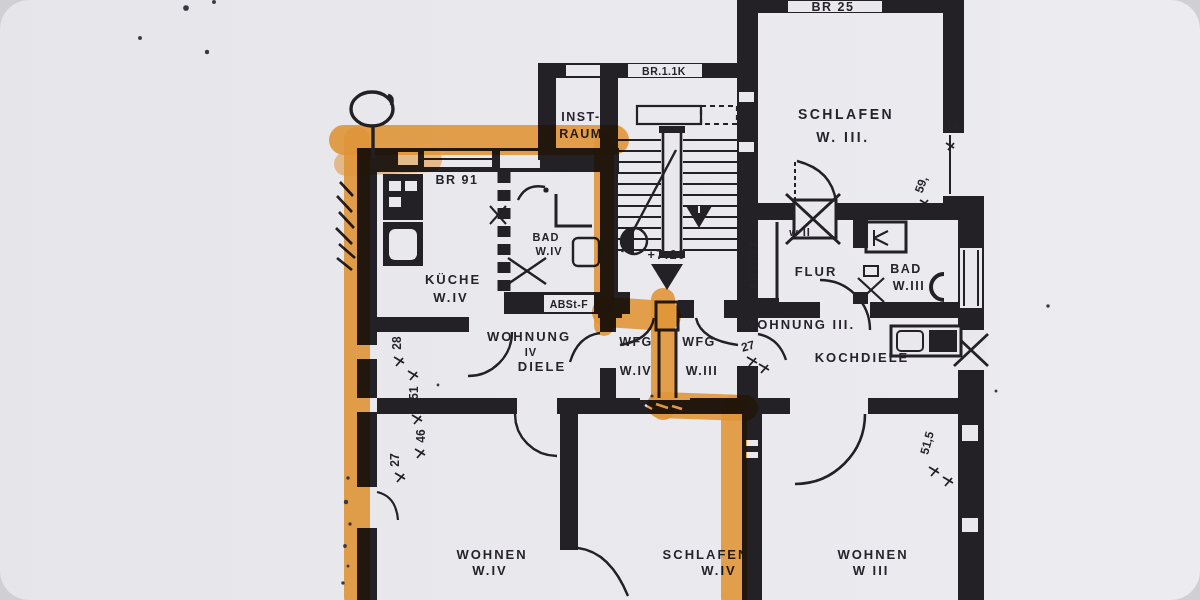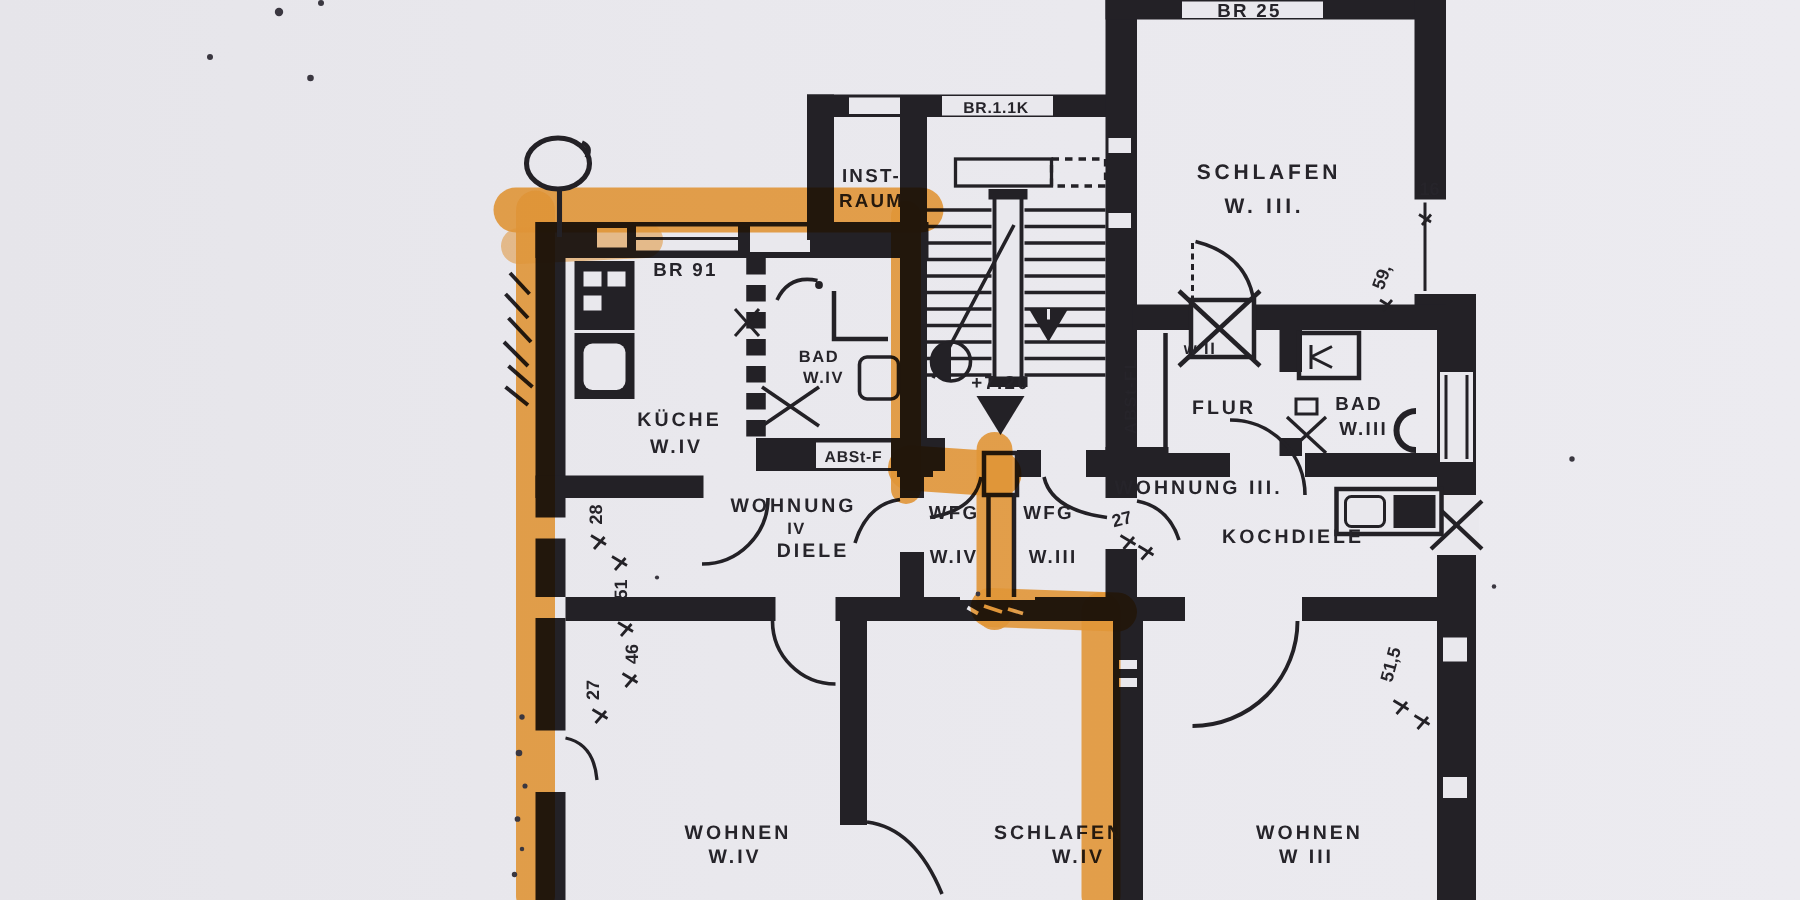--- a/index.html
+++ b/index.html
@@ -1,17 +1,17 @@
 <!DOCTYPE html>
 <html><head>
 <meta charset="utf-8">
 <style>
   html,body{margin:0;padding:0;background:#cfcfd4;}
   .page{position:relative;width:1200px;height:600px;overflow:hidden;
-        background:linear-gradient(90deg,#e6e5ea 0%,#e9e8ed 40%,#ecebf0 100%);}
+        background:linear-gradient(90deg,#e6e5ea 0%,#e9e8ed 40%,#ecebf0 100%);border-radius:29px;}
   svg{position:absolute;left:0;top:0;}
   text{font-family:"Liberation Sans","DejaVu Sans",sans-serif;font-weight:700;fill:#26242a;}
   .t14{font-size:14px;letter-spacing:2.5px;}
   .t13{font-size:13px;letter-spacing:2px;}
   .t12{font-size:12.5px;letter-spacing:1.5px;}
   .t11{font-size:11px;letter-spacing:1px;}
   .t10{font-size:10.5px;letter-spacing:.5px;}
   .dim{font-size:12px;letter-spacing:0;}
   .wall{fill:#232126;}
   .paper{fill:#e9e8ed;}

